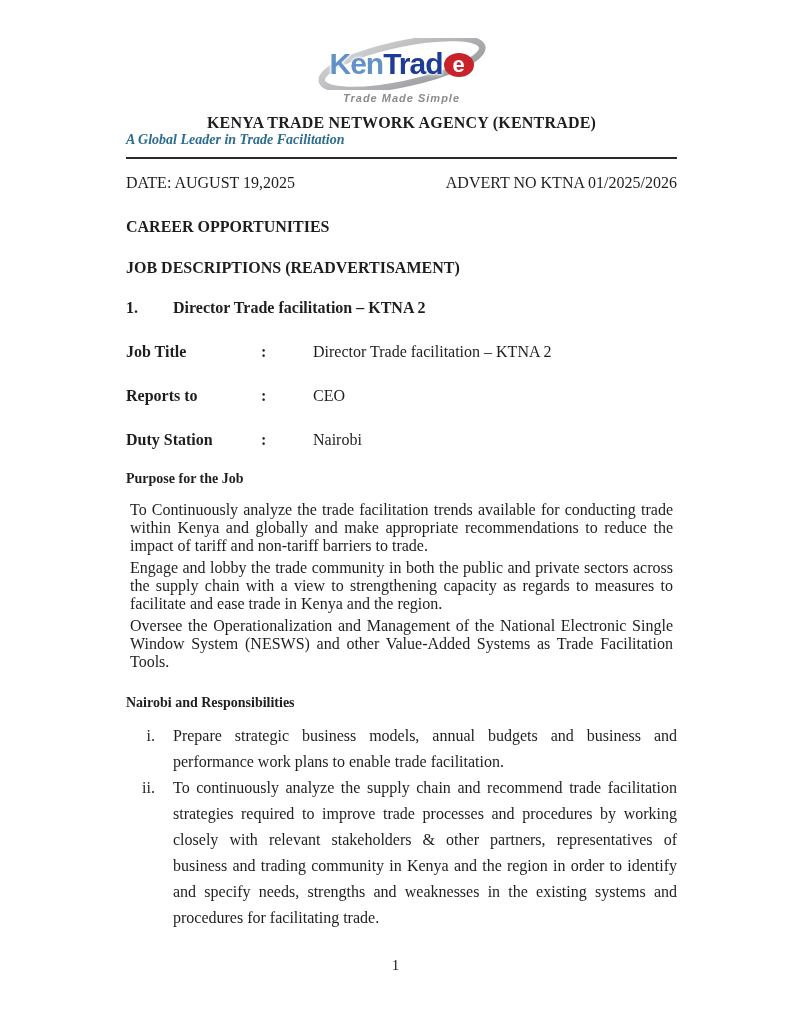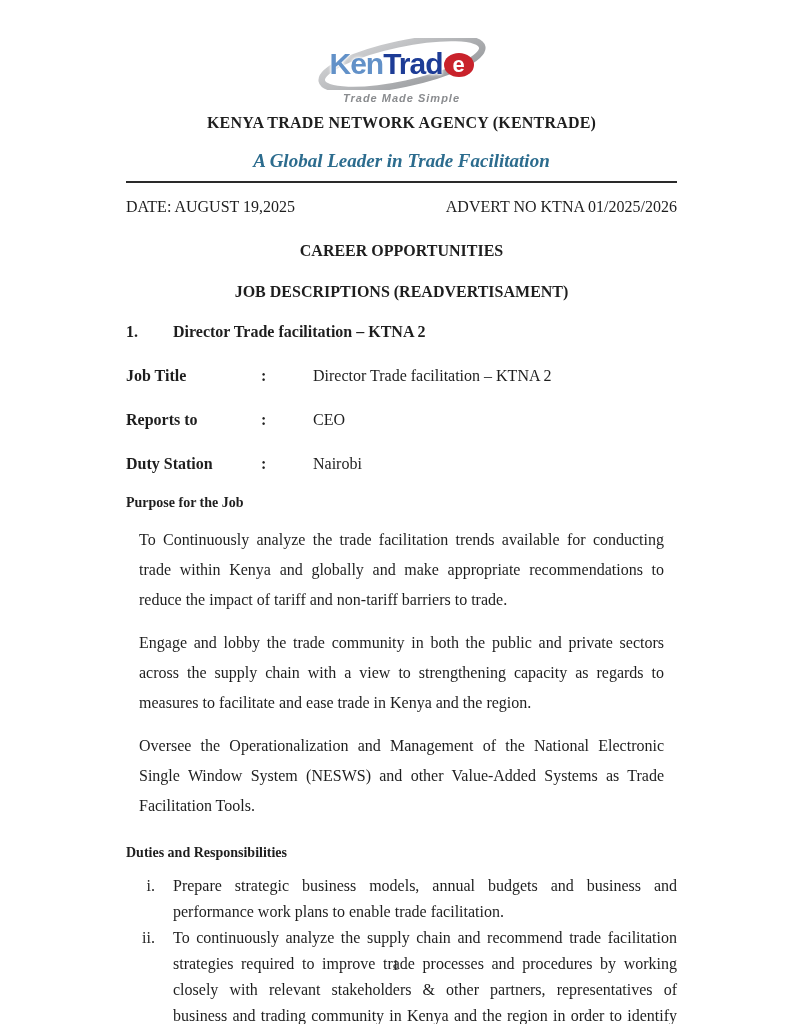--- a/index.html
+++ b/index.html
@@ -79,43 +79,42 @@
 
   
   .org-name {
     margin-top: 10px;
     text-align: center;
     font-weight: bold;
     font-size: 16px;
     letter-spacing: 0.2px;
   }
   .slogan {
-    margin-top: 18px;
-    text-align: center;
+    margin-top: 0;
+    text-align: left;
     font-weight: bold;
     font-style: italic;
-    font-size: 19px;
+    font-size: 14px;
     color: var(--slogan-blue, #2c6c8e);
   }
   .rule {
     margin-top: 9px;
     border: none;
     border-top: 2px solid var(--rule, #2a2a2a);
   }
   .date-row {
     margin-top: 15px;
     display: flex;
     justify-content: space-between;
     font-weight: normal;
     font-size: 16px;
   }
 
   
   .center-title {
-    text-align: center;
     font-weight: bold;
     font-size: 16px;
   }
   .career-title   { margin-top: 26px; }
   .jobdesc-title  { margin-top: 23px; }
 
   .job-heading {
     margin-top: 22px;
     display: flex;
     font-weight: bold;
@@ -135,23 +134,23 @@
   .f-value { flex: 1; }
 
   
   .sub-heading {
     font-weight: bold;
     font-size: 14px;
   }
   .purpose-heading { margin-top: 8px; }
   .purpose-block { margin-top: 14px; }
   .body-text {
-    margin: 13px;
+    margin: 4px;
     text-align: justify;
-    line-height: 30px;
+    line-height: 18px;
     font-size: 16px;
   }
   .duties-heading { margin-top: 24px; }
   .duties { margin-top: 12px; }
   .duty-row {
     display: flex;
     line-height: 26px;
   }
   .d-marker {
     width: 29px;
@@ -229,21 +228,21 @@
     </div>
   </div>
 
   <div class="sub-heading purpose-heading">Purpose for the Job</div>
   <div class="purpose-block">
     <p class="body-text">To Continuously analyze the trade facilitation trends available for conducting trade within Kenya and globally and make appropriate recommendations to reduce the impact of tariff and non-tariff barriers to trade.</p>
     <p class="body-text">Engage and lobby the trade community in both the public and private sectors across the supply chain with a view to strengthening capacity as regards to measures to facilitate and ease trade in Kenya and the region.</p>
     <p class="body-text">Oversee the Operationalization and Management of the National Electronic Single Window System (NESWS) and other Value-Added Systems as Trade Facilitation Tools.</p>
   </div>
 
-  <div class="sub-heading duties-heading">Duties and Responsibilities</div>
+  <div class="sub-heading duties-heading">Nairobi and Responsibilities</div>
   <div class="duties">
     <div class="duty-row">
       <span class="d-marker">i.</span>
       <span class="d-gap"></span>
       <span class="d-text">Prepare strategic business models, annual budgets and business and performance work plans to enable trade facilitation.</span>
     </div>
     <div class="duty-row">
       <span class="d-marker">ii.</span>
       <span class="d-gap"></span>
       <span class="d-text">To continuously analyze the supply chain and recommend trade facilitation strategies required to improve trade processes and procedures by working closely with relevant stakeholders &amp; other partners, representatives of business and trading community in Kenya and the region in order to identify and specify needs, strengths and weaknesses in the existing systems and procedures for facilitating trade.</span>

